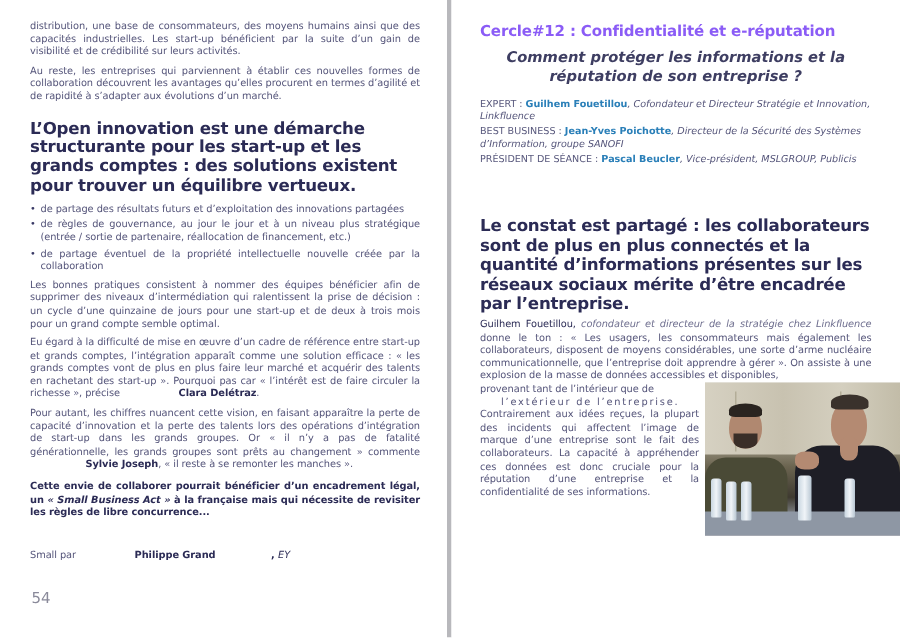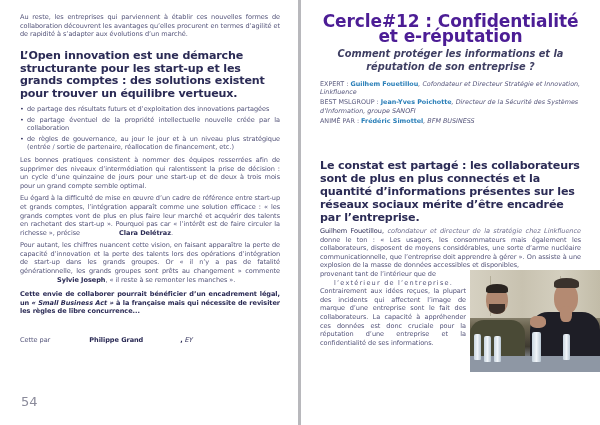--- a/index.html
+++ b/index.html
@@ -21,26 +21,26 @@
   ul.bullets { list-style: none; }
   ul.bullets li { position: relative; padding-left: 7px; margin-bottom: 2px; }
   ul.bullets li::before { content: "•"; position: absolute; left: 0; top: 0; color: #3a3a66; }
 
   strong.name { color: #2b2b55; font-weight: bold; margin-left: 37px; }
   .bold-para { font-weight: bold; color: #2b2b55; margin-top: 6px; margin-bottom: 20px; }
   .bold-para em { font-style: italic; }
   .conclu { margin-bottom: 3px; }
   .conclu em { color: #2b2b55; }
 
-  .page-number { position: absolute; font-size: 13px; color: #8a8a9a; }
+  .page-number { position: absolute; font-size: 10px; color: #8a8a9a; }
   .pn-left { left: 21px; top: 394px; }
 
   
   .right-col { position: absolute; left: 19px; top: 14px; width: 261px; }
-  .section-title { color: #4c1d95; font-weight: bold; font-size: 17px; line-height: 15px; text-align: center; letter-spacing: -0.1px; font-weight: normal; }
+  .section-title { color: #8b5cf6; font-weight: bold; font-size: 10px; line-height: 15px; text-align: left; letter-spacing: -0.1px; font-weight: normal; }
   .section-title b { font-weight: bold; }
   .section-subtitle { color: #3e3e62; font-style: italic; text-align: center; font-size: 9.8px; line-height: 12.5px; margin-top: 4px; }
   .speakers { margin-top: 7px; font-size: 6.4px; line-height: 8.4px; color: #55557a; }
   .speakers .role { color: #5a5a7e; }
   .speakers .person { color: #2a7fb8; font-weight: bold; }
   .speakers .title-aff { font-style: italic; color: #55557a; }
   .speaker-row { margin-bottom: 1.5px; }
   .right-callout { margin-top: 34px; margin-bottom: 3px; font-size: 11.1px; line-height: 13px; }
   .attrib-name { font-weight: normal; color: #2b2b55; }
   .attrib-role { font-style: italic; color: #6e6e8e; }
@@ -72,53 +72,54 @@
   .full-text { width: 261px; }
   .spaced { letter-spacing: 1.2px; padding-left: 14px; }
 </style>
 </head>
 <body>
 
 <div class="spread">
 
   <div class="page page-left">
     <div class="left-col body-text">
+      <p class="para">distribution, une base de consommateurs, des moyens humains ainsi que des capacités industrielles. Les start-up bénéficient par la suite d’un gain de visibilité et de crédibilité sur leurs activités.</p>
       <p class="para">Au reste, les entreprises qui parviennent à établir ces nouvelles formes de collaboration découvrent les avantages qu’elles procurent en termes d’agilité et de rapidité à s’adapter aux évolutions d’un marché.</p>
 
       <h2 class="callout left-callout">L’Open innovation est une démarche structurante pour les start-up et les grands comptes : des solutions existent pour trouver un équilibre vertueux.</h2>
 
       <ul class="bullets">
         <li>de partage des résultats futurs et d’exploitation des innovations partagées</li>
+        <li>de règles de gouvernance, au jour le jour et à un niveau plus stratégique (entrée / sortie de partenaire, réallocation de financement, etc.)</li>
         <li>de partage éventuel de la propriété intellectuelle nouvelle créée par la collaboration</li>
-        <li>de règles de gouvernance, au jour le jour et à un niveau plus stratégique (entrée / sortie de partenaire, réallocation de financement, etc.)</li>
       </ul>
-      <p class="para" style="margin-top:4px">Les bonnes pratiques consistent à nommer des équipes resserrées afin de supprimer des niveaux d’intermédiation qui ralentissent la prise de décision : un cycle d’une quinzaine de jours pour une start-up et de deux à trois mois pour un grand compte semble optimal.</p>
+      <p class="para" style="margin-top:4px">Les bonnes pratiques consistent à nommer des équipes bénéficier afin de supprimer des niveaux d’intermédiation qui ralentissent la prise de décision : un cycle d’une quinzaine de jours pour une start-up et de deux à trois mois pour un grand compte semble optimal.</p>
 
       <p class="para"><span>Eu égard à la difficulté de mise en œuvre d’un cadre de référence entre start-up et grands comptes, l’intégration apparaît comme une solution efficace : « les grands comptes vont de plus en plus faire leur marché et acquérir des talents en rachetant des start-up ». Pourquoi pas car « l’intérêt est de faire circuler la richesse », précise </span><strong class="name">Clara Delétraz</strong><span>.</span></p>
 
       <p class="para"><span>Pour autant, les chiffres nuancent cette vision, en faisant apparaître la perte de capacité d’innovation et la perte des talents lors des opérations d’intégration de start-up dans les grands groupes. Or « il n’y a pas de fatalité générationnelle, les grands groupes sont prêts au changement » commente </span><strong class="name">Sylvie Joseph</strong><span>, « il reste à se remonter les manches ».</span></p>
 
       <p class="bold-para"><span>Cette envie de collaborer pourrait bénéficier d’un encadrement légal, un </span><em>« Small Business Act »</em><span> à la française mais qui nécessite de revisiter les règles de libre concurrence...</span></p>
 
-      <p class="conclu"><span>Cette par </span><strong class="name">Philippe Grand</strong><strong class="name">, </strong><em>EY</em></p>
+      <p class="conclu"><span>Small par </span><strong class="name">Philippe Grand</strong><strong class="name">, </strong><em>EY</em></p>
     </div>
     <div class="page-number pn-left">54</div>
   </div>
 
   <div class="gutter"></div>
 
   <div class="page page-right">
     <div class="right-col">
       <h1 class="section-title"><b>Cercle#12 : Confidentialité et e-réputation</b></h1>
       <h2 class="section-subtitle">Comment protéger les informations et la réputation de son entreprise ?</h2>
 
       <div class="speakers">
         <div class="speaker-row"><span class="role">EXPERT : </span><span class="person">Guilhem Fouetillou</span><span class="title-aff">, Cofondateur et Directeur Stratégie et Innovation, Linkfluence</span></div>
-        <div class="speaker-row"><span class="role">BEST MSLGROUP : </span><span class="person">Jean-Yves Poichotte</span><span class="title-aff">, Directeur de la Sécurité des Systèmes d’Information, groupe SANOFI</span></div>
-        <div class="speaker-row"><span class="role">ANIMÉ PAR : </span><span class="person">Frédéric Simottel</span><span class="title-aff">, BFM BUSINESS</span></div>
+        <div class="speaker-row"><span class="role">BEST BUSINESS : </span><span class="person">Jean-Yves Poichotte</span><span class="title-aff">, Directeur de la Sécurité des Systèmes d’Information, groupe SANOFI</span></div>
+        <div class="speaker-row"><span class="role">PRÉSIDENT DE SÉANCE : </span><span class="person">Pascal Beucler</span><span class="title-aff">, Vice-président, MSLGROUP, Publicis</span></div>
       </div>
 
       <h2 class="callout right-callout">Le constat est partagé : les collaborateurs sont de plus en plus connectés et la quantité d’informations présentes sur les réseaux sociaux mérite d’être encadrée par l’entreprise.</h2>
 
       <p class="body-text full-text"><span class="attrib-name">Guilhem Fouetillou,</span><span class="attrib-role"> cofondateur et directeur de la stratégie chez Linkfluence</span><span> donne le ton : « Les usagers, les consommateurs mais également les collaborateurs, disposent de moyens considérables, une sorte d’arme nucléaire communicationnelle, que l’entreprise doit apprendre à gérer ». On assiste à une explosion de la masse de données accessibles et disponibles,</span></p>
 
       <div class="wrap-area">
         <div class="photo" title="photo-two-men-at-conference-table">
           <div class="wall"></div>
           <div class="panel1"></div>

